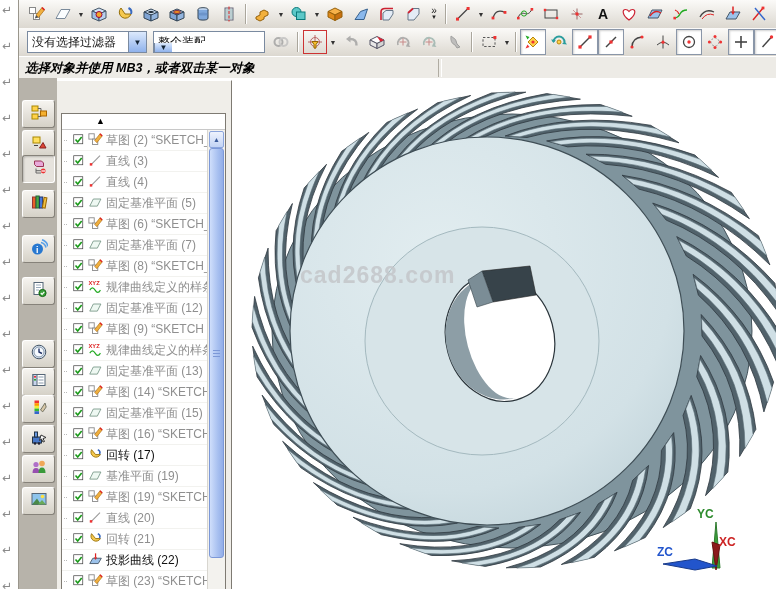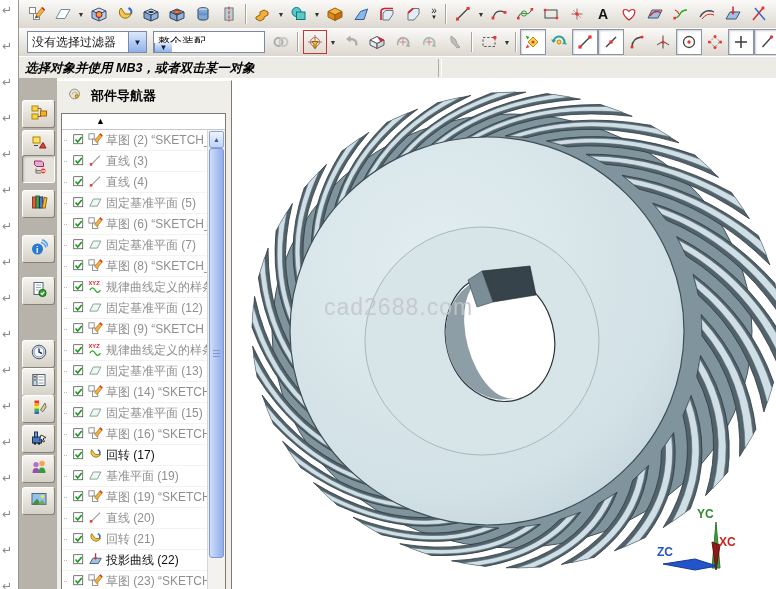--- a/index.html
+++ b/index.html
@@ -62,22 +62,22 @@
   
   #vscroll{position:absolute;top:16px;right:0;bottom:0;width:17px;background:#f3f2ee;border-left:1px solid #d8d6d0;}
   #sb-up{position:absolute;top:1px;left:1px;right:1px;height:15px;border-radius:2px;
          background:linear-gradient(#eef3fd,#c2d3f4);border:1px solid #8aa4dc;
          display:flex;align-items:center;justify-content:center;font-size:7px;color:#3a5a9a;}
   #sb-thumb{position:absolute;top:18px;left:1px;right:1px;bottom:32px;border-radius:3px;
             background:linear-gradient(90deg,#cfdefb,#a8c0f0 60%,#93aee8);border:1px solid #7c98d8;}
   .grip{position:absolute;left:3px;right:3px;top:50%;height:1px;background:#7c98d8;box-shadow:0 -3px 0 #7c98d8,0 3px 0 #7c98d8;}
   
   #gear-svg{position:absolute;left:0;top:0;}
-  #watermark{position:absolute;left:243px;top:216px;font-size:23px;font-weight:normal;
-             color:rgba(195,198,201,.85);letter-spacing:1px;margin-left:24px;}
+  #watermark{position:absolute;left:243px;top:184px;font-size:23px;font-weight:bold;
+             color:rgba(195,198,201,.85);letter-spacing:1px;}
   #triad{position:absolute;left:598px;top:426px;}
   .triad-label{font-size:12px;font-weight:bold;}
 </style>
 </head>
 <body>
 
 <div id="stage">
   <div id="pilcol">
       <span class="pil" style="top: 4px;">↵</span>
       <span class="pil" style="top: 40px;">↵</span>
@@ -612,28 +612,20 @@
         <div id="watermark">cad2688.com</div>
         <svg id="triad" width="120" height="80" viewBox="0 0 120 80">
             <polygon points="57,64 61,18 65,64" fill="#3a9e3a" stroke="#2e7a2e"></polygon>
             <polygon points="57,38 65,41 61,66" fill="#8b1a1a" stroke="#6a1010"></polygon>
             <polygon points="8,60 40,55 62,62 40,66" fill="#2255cc" stroke="#183a8a"></polygon>
             <text x="42" y="14" class="triad-label" fill="#2e8b2e">YC</text>
             <text x="64" y="42" class="triad-label" fill="#cc2222">XC</text>
             <text x="2" y="52" class="triad-label" fill="#2255cc">ZC</text>
           </svg>
         <div id="panel">
-          <div id="panel-header">
-            <span id="panel-icon"><svg viewBox="0 0 18 18" width="16" height="16">
-                  <circle cx="8.5" cy="9" r="5.5" fill="#e8e4da" stroke="#887"></circle>
-                  <path d="M6 9.5 a2.8 2.8 0 1 1 5.6 0" fill="none" stroke="#aa8"></path>
-                  <circle cx="11" cy="11.5" r="1.8" fill="#fc0" stroke="#960"></circle>
-                </svg></span>
-            <span id="panel-title">部件导航器</span>
-          </div>
           <div id="treebox">
             <div id="sortrow">
               <span id="sort-arrow">▲</span>
             </div>
             <div id="treerows">
                 <div class="trow">
                   <span class="tdots">··</span>
                   <span class="tcheck">
                     <svg viewBox="0 0 18 18" width="13" height="13">
                       <rect x="1" y="1" width="12.5" height="12.5" fill="#fff" stroke="#444"></rect>

